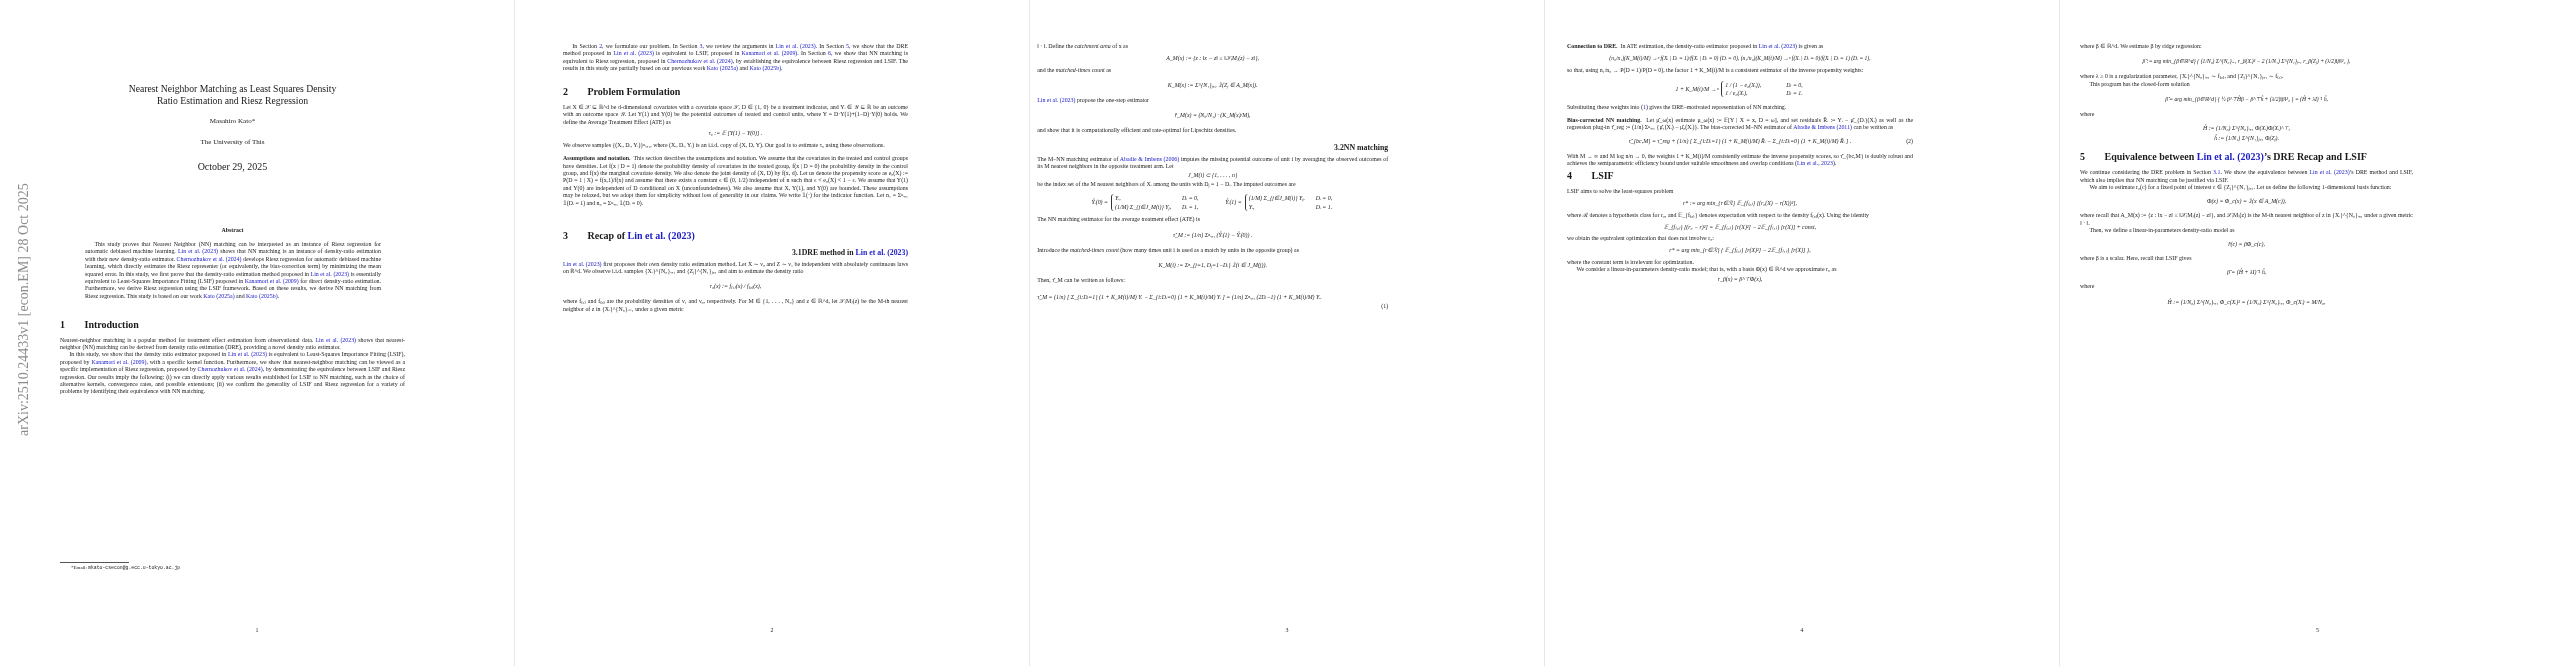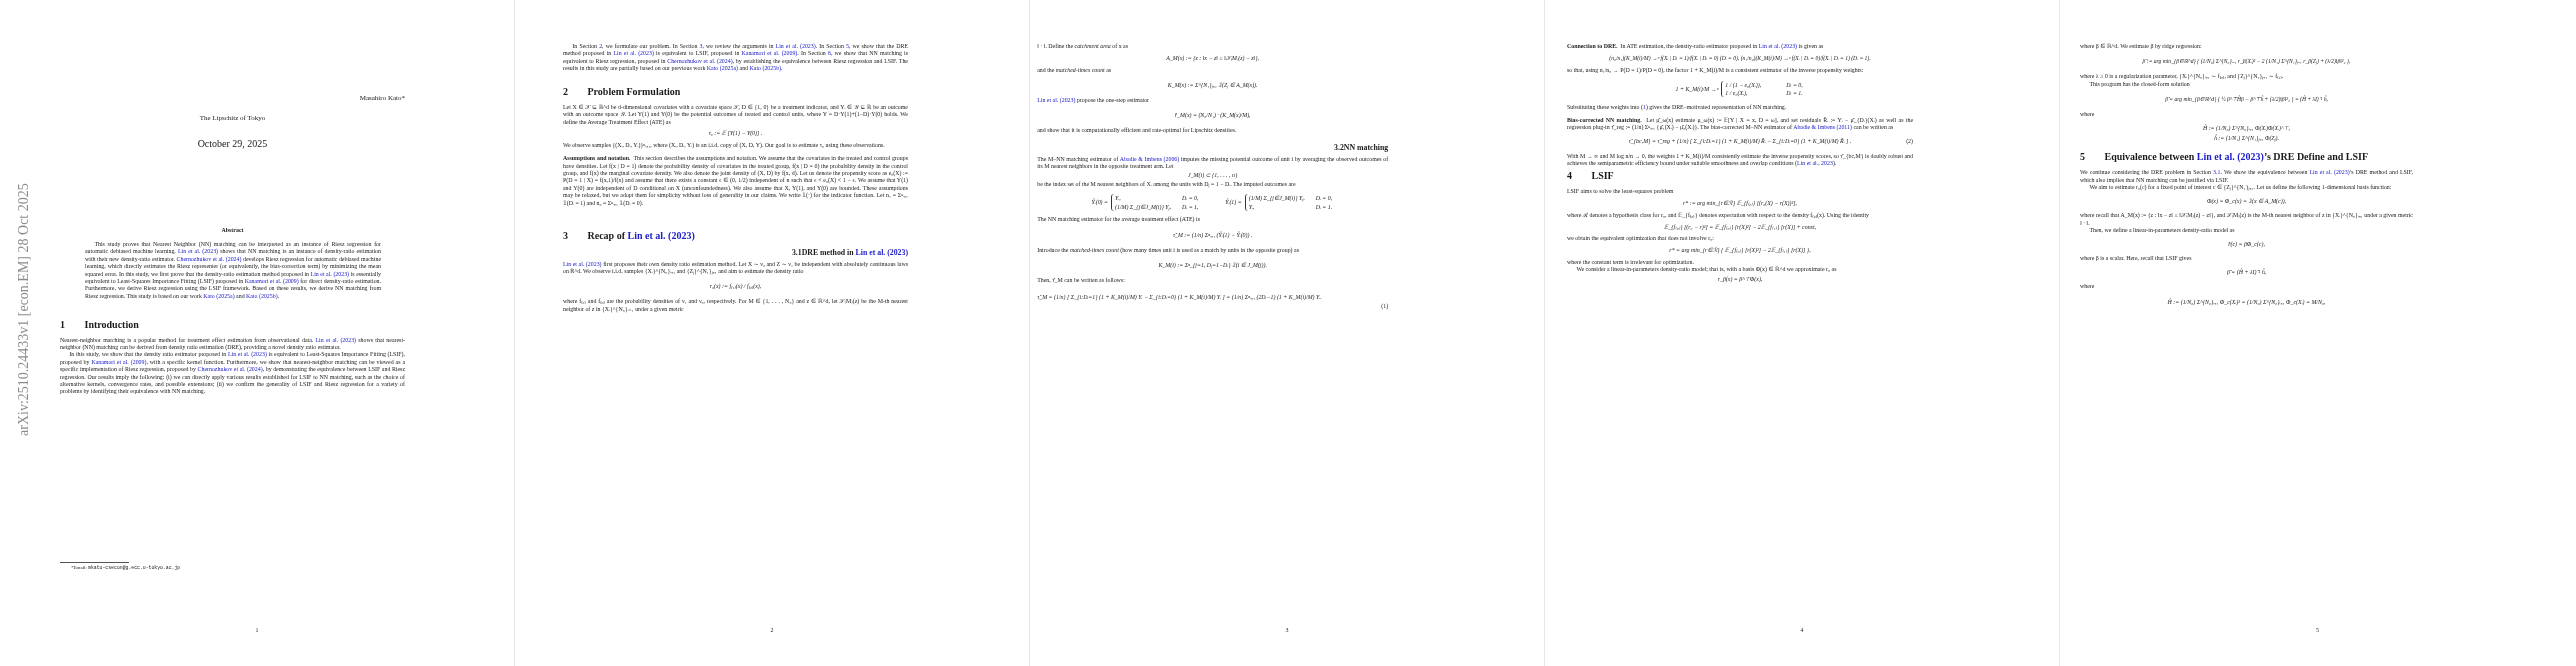--- a/index.html
+++ b/index.html
@@ -26,21 +26,21 @@
   h1.sec .n { display: inline-block; width: 24.5px; }
   h2.sub { font-size: 7.8px; font-weight: bold; margin: 6.7px 0 4.4px 0; text-align: right; }
   h2.sub .n { display: inline-block; width: 21px; }
   .pagenum { position: absolute; top: 627px; width: 100%; text-align: center; font-family: "Liberation Serif", serif; font-size: 5.9px; }
 
   
   .arxiv-stamp { position: absolute; left: 15.6px; top: 136px; width: 16.7px; height: 0; }
   .arxiv-stamp span { position: absolute; left: 0; top: 0; transform: rotate(-90deg); transform-origin: left top; white-space: nowrap; font-family: "Liberation Serif", serif; font-size: 14px; color: #8c8c8c; display: block; }
   .title-block { position: absolute; left: 60px; top: 83px; width: 345px; text-align: center; font-family: "Liberation Serif", serif; }
   .title { font-size: 9.7px; line-height: 11.7px; }
-  .author { font-size: 7px; margin-top: 11px; text-align: right; }
+  .author { font-size: 7px; margin-top: 11px; }
   .affil { font-size: 7px; margin-top: 12.2px; }
   .date { font-size: 10px; margin-top: 15.6px; }
   .abstract-head { position: absolute; left: 60px; top: 227px; width: 345px; text-align: center; font-weight: bold; font-size: 5.9px; font-family: "Liberation Serif", serif; }
   .abstract { position: absolute; left: 85px; top: 241px; width: 296px; font-family: "Liberation Serif", serif; font-size: 5.9px; line-height: 7.4px; text-align: justify; }
   .intro { position: absolute; left: 60px; top: 311px; width: 345px; }
   .footnote-rule { position: absolute; left: 60px; top: 562px; width: 69px; border-top: 0.6px solid #555; }
   .footnote { position: absolute; left: 60px; top: 565px; font-family: "Liberation Serif", serif; font-size: 5px; padding-left: 11px; }
   .mono { font-family: "Liberation Mono", monospace; font-size: 4.8px; }
   .cases { display: inline-block; vertical-align: middle; text-align: left; border-left: 0.8px solid #333; border-radius: 3.3px 0 0 3.3px; padding-left: 2.8px; margin: 0 1.7px; }
   .cases div { white-space: nowrap; line-height: 8.3px; }
@@ -49,22 +49,26 @@
 <body>
 
 <div class="strip">
 
   <div class="page p1">
     <div class="arxiv-stamp">
       <span style="top: 300px;">arXiv:2510.24433v1  [econ.EM]  28 Oct 2025</span>
     </div>
 
     <div class="title-block">
+      <div class="title">
+        <div>Nearest Neighbor Matching as Least Squares Density</div>
+        <div>Ratio Estimation and Riesz Regression</div>
+      </div>
       <div class="author">Masahiro Kato*</div>
-      <div class="affil">The Lipschitz of Tokyo</div>
+      <div class="affil">The University of This</div>
       <div class="date">October 29, 2025</div>
     </div>
 
     <div class="abstract-head">Abstract</div>
     <div class="abstract">
       <p class="indent">
         <span>This study proves that Nearest Neighbor (NN) matching can be interpreted as an instance of Riesz regression for automatic debiased machine learning. </span><span class="cite">Lin et al. (2023)</span><span> shows that NN matching is an instance of density-ratio estimation with their new density-ratio estimator. </span><span class="cite">Chernozhukov et al. (2024)</span><span> develops Riesz regression for automatic debiased machine learning, which directly estimates the Riesz representer (or equivalently, the bias-correction term) by minimizing the mean squared error. In this study, we first prove that the density-ratio estimation method proposed in </span><span class="cite">Lin et al. (2023)</span><span> is essentially equivalent to Least-Squares Importance Fitting (LSIF) proposed in </span><span class="cite">Kanamori et al. (2009)</span><span> for direct density-ratio estimation. Furthermore, we derive Riesz regression using the LSIF framework. Based on these results, we derive NN matching from Riesz regression. This study is based on our work </span><span class="cite">Kato (2025a)</span><span> and </span><span class="cite">Kato (2025b)</span><span>.</span>
       </p>
     </div>
 
@@ -212,21 +216,21 @@
     <div class="body">
       <p>where β ∈ ℝ^d. We estimate β by ridge regression:</p>
       <div class="eq" style="margin:7.8px 0;font-size:5.6px;">β̂ := arg min_{β∈ℝ^d} { (1/N₀) Σ^{N₀}ᵢ₌₁ r_β(Xᵢ)² − 2 (1/N₁) Σ^{N₁}ⱼ₌₁ r_β(Zⱼ) + (λ/2)‖β‖²₂ },</div>
       <p>where λ ≥ 0 is a regularization parameter, {Xᵢ}^{N₀}ᵢ₌₁ ∼ f₍₀₎, and {Zⱼ}^{N₁}ⱼ₌₁ ∼ f₍₁₎.</p>
       <p class="indent">This program has the closed-form solution</p>
       <div class="eq" style="margin:7.8px 0;font-size:5.6px;">β̂ = arg min_{β∈ℝ^d} { ½ β^⊤Ĥβ − β^⊤ĥ + (λ/2)‖β‖²₂ } = (Ĥ + λI)⁻¹ ĥ,</div>
       <p>where</p>
       <div class="eq" style="margin:6.7px 0 2.2px 0;">Ĥ := (1/N₀) Σ^{N₀}ᵢ₌₁ Φ(Xᵢ)Φ(Xᵢ)^⊤,</div>
       <div class="eq" style="margin:2.2px 0 6.7px 0;">ĥ := (1/N₁) Σ^{N₁}ⱼ₌₁ Φ(Zⱼ).</div>
 
-      <h1 class="sec" style="margin-top:9px;"><span class="n">5</span><span>Equivalence between </span><span class="cite">Lin et al. (2023)</span><span>’s DRE Define and LSIF</span></h1>
+      <h1 class="sec" style="margin-top:9px;"><span class="n">5</span><span>Equivalence between </span><span class="cite">Lin et al. (2023)</span><span>’s DRE Recap and LSIF</span></h1>
       <p>
         <span>We continue considering the DRE problem in Section </span><span class="cite">3.1</span><span>. We show the equivalence between </span><span class="cite">Lin et al. (2023)</span><span>’s DRE method and LSIF, which also implies that NN matching can be justified via LSIF.</span>
       </p>
       <p class="indent">We aim to estimate r₀(c) for a fixed point of interest c ∈ {Zⱼ}^{N₁}ⱼ₌₁. Let us define the following 1-dimensional basis function:</p>
       <div class="eq" style="margin:6.7px 0;">Φ(x) = Φ_c(x) = 𝟙(x ∈ A_M(c)),</div>
       <p>where recall that A_M(x) := {z : ‖x − z‖ ≤ ‖𝒳₍M₎(z) − z‖}, and 𝒳₍M₎(z) is the M-th nearest neighbor of z in {Xᵢ}^{N₀}ᵢ₌₁ under a given metric ‖ · ‖.</p>
       <p class="indent">Then, we define a linear-in-parameters density-ratio model as</p>
       <div class="eq" style="margin:6.7px 0;">r̂(c) = βΦ_c(c),</div>
       <p>where β is a scalar. Here, recall that LSIF gives</p>
       <div class="eq" style="margin:6.7px 0;">β̂ = (Ĥ + λI)⁻¹ ĥ,</div>

